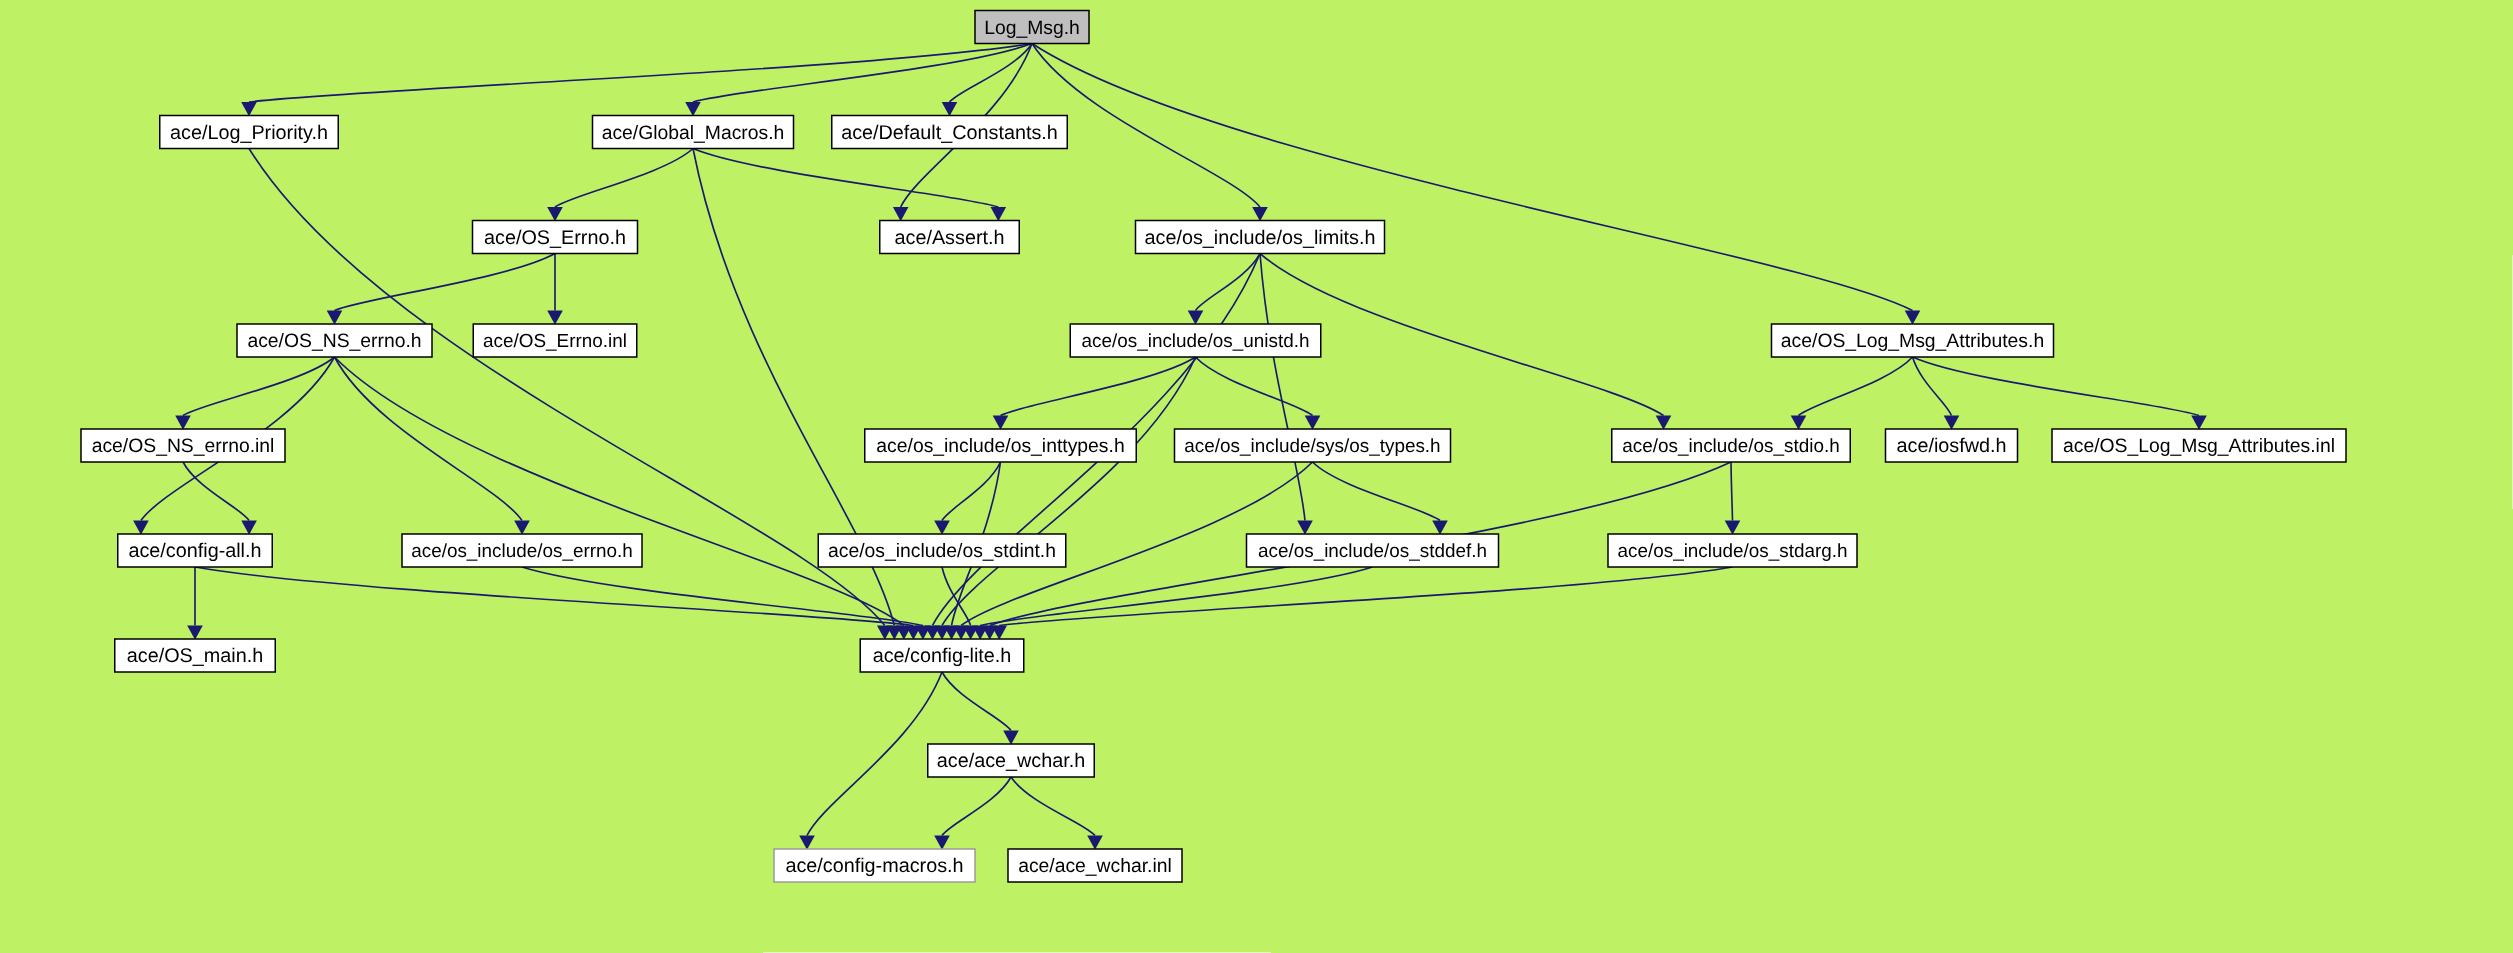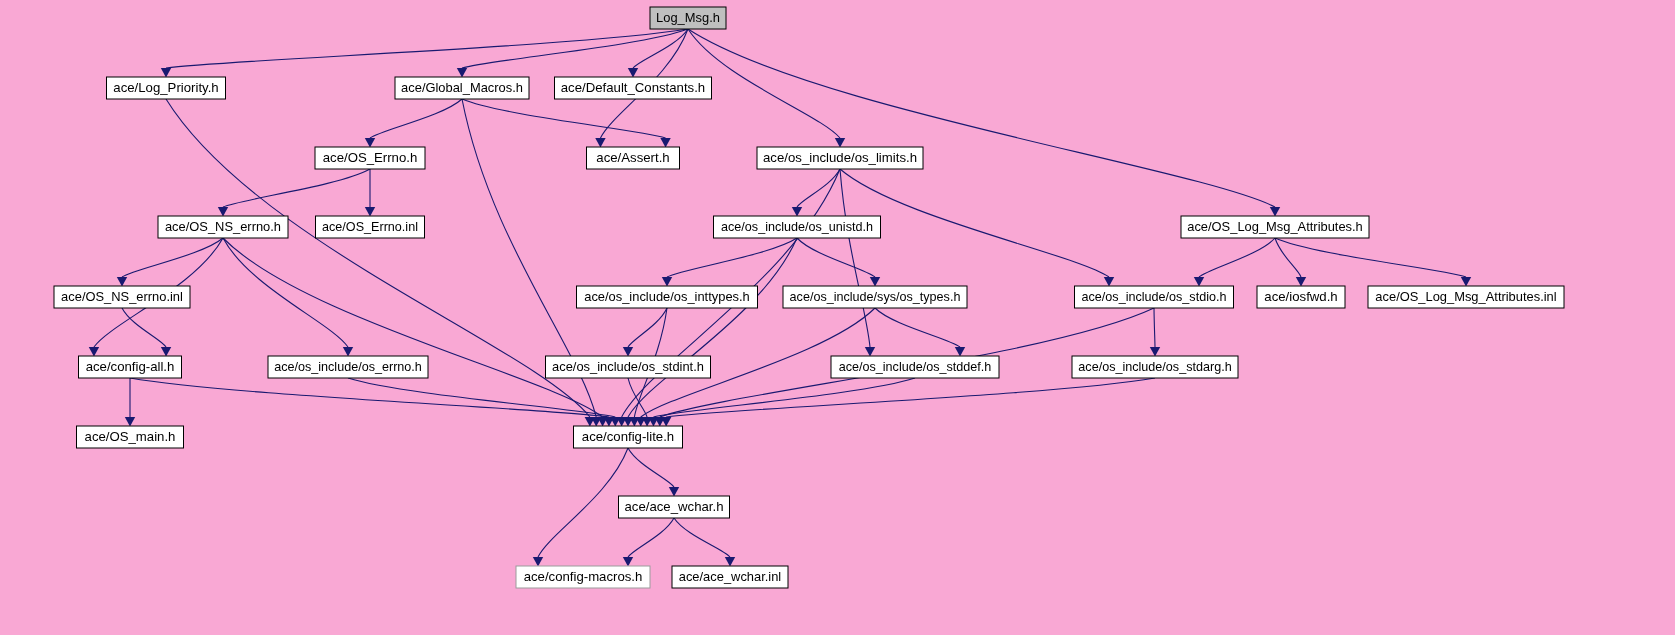--- a/index.html
+++ b/index.html
@@ -4,21 +4,21 @@
 <style>
   html, body {
     margin: 0;
     padding: 0;
     background: #ffffff;
   }
   #graph-root {
     position: relative;
     width: 1675px;
     height: 635px;
-    background: #f9a8d4;
+    background: #bef264;
     font-family: "Liberation Sans", sans-serif;
     overflow: hidden;
   }
   svg#dep-graph {
     display: block;
     width: 1675px;
     height: 635px;
   }
   .node-box {
     fill: #ffffff;

